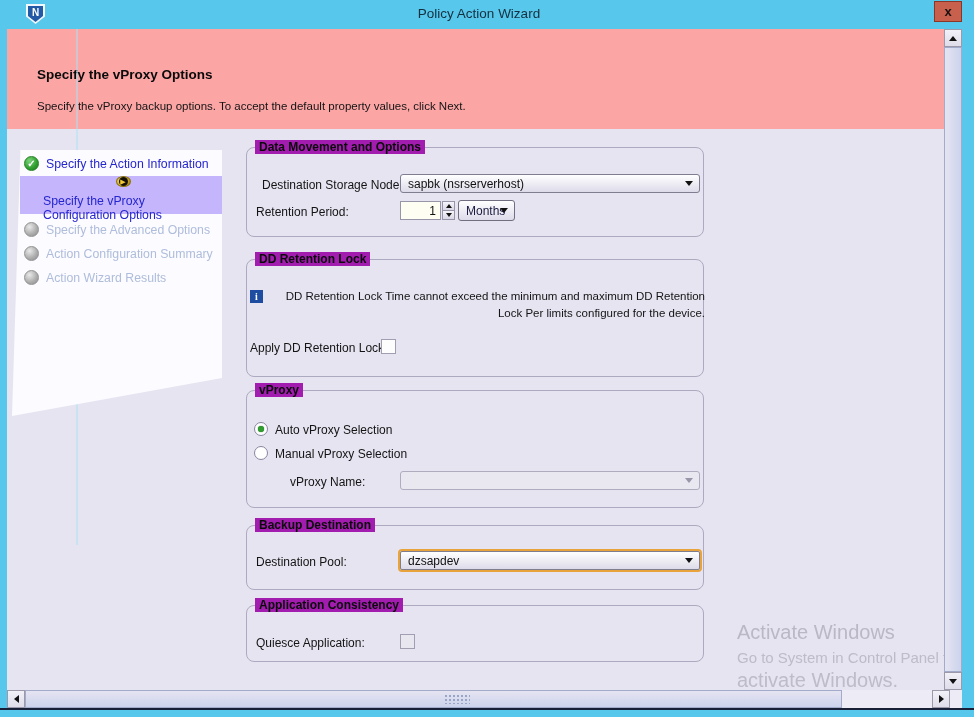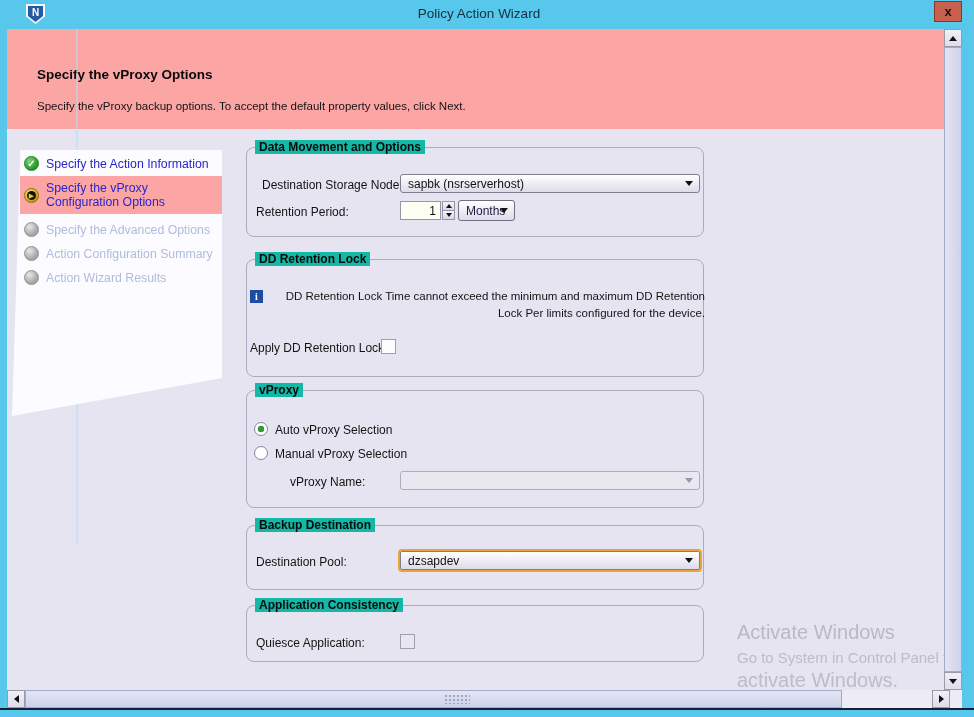--- a/index.html
+++ b/index.html
@@ -24,35 +24,35 @@
   
   .hdr { position:absolute; left:7px; top:29px; width:937px; height:100px; background:#fca5a5; }
   .hdr-title { position:absolute; left:30px; top:38px; font-size:13.5px; font-weight:bold; color:#0A0A0A; }
   .hdr-sub { position:absolute; left:30px; top:71px; font-size:11.5px; color:#141414; }
   .faint-vline { position:absolute; left:76px; top:29px; width:2px; height:516px; background:rgba(170,225,243,0.5); }
 
   
   .side-shape { position:absolute; left:12px; top:150px; width:210px; height:266px; background:#FCFBFF;
     clip-path:polygon(4% 0,100% 0,100% 85.7%,0 100%); }
   .step-row { position:absolute; left:20px; width:202px; display:flex; align-items:center; gap:7px; padding-left:4px; }
-  .step-row.current { background:#fca5a5; }
+  .step-row.current { background:#c4b5fd;flex-direction:column; }
   .step-label { font-size:12.3px; color:#2626CE; white-space:nowrap; }
   .step-label.multiline { white-space:normal; width:160px; line-height:14px; }
   .step-label.pending { color:#AEBDDB; }
   .step-icon { width:15px; height:15px; min-width:15px; border-radius:50%; display:flex; align-items:center; justify-content:center; }
   .step-done { background:radial-gradient(circle at 35% 30%, #7CD47C, #2F9E2F 60%, #1C7A1C); border:1px solid #20801F;
     color:#fff; font-size:10px; font-weight:bold; line-height:1; }
   .step-cur { background:radial-gradient(circle at 35% 30%, #F7E08A, #D9B32A 55%, #8A6D00); border:1px solid #8A7208; }
   .step-cur-core { width:9px; height:9px; border-radius:50%; background:#141008; color:#F2C832; font-size:7px;
     line-height:9px; text-align:center; }
   .step-pend { background:radial-gradient(circle at 35% 30%, #E9E9E9, #ABABAB 60%, #8F8F8F); border:1px solid #919191; }
 
   
   .group { position:absolute; border:1px solid #ACAAC0; border-radius:8px; }
-  .group-title { position:absolute; top:-8px; left:8px; background:#14b8a6; padding:0 4px; font-size:12px; font-weight:bold; color:#0A0A0A; white-space:nowrap; }
+  .group-title { position:absolute; top:-8px; left:8px; background:#a21caf; padding:0 4px; font-size:12px; font-weight:bold; color:#0A0A0A; white-space:nowrap; }
   .lbl { position:absolute; font-size:12px; color:#141414; white-space:nowrap; }
 
   .dd { position:absolute; background:linear-gradient(#FFFFFF,#DDDBE9); border:1px solid #7F7D90; border-radius:3px;
     display:flex; align-items:center; padding:0 7px; font-size:12px; color:#111; }
   .dd .tri-down { position:absolute; right:6px; }
   .dd.disabled { background:#E9E8F1; border-color:#AEACBE; }
   .dd.disabled .tri-down { border-top-color:#9896A8; }
   .focus-gold { position:absolute; border:2px solid #E9A33B; border-radius:4px; }
   .focus-gold .dd { position:relative; width:100%; height:100%; border-radius:2px; }
 

